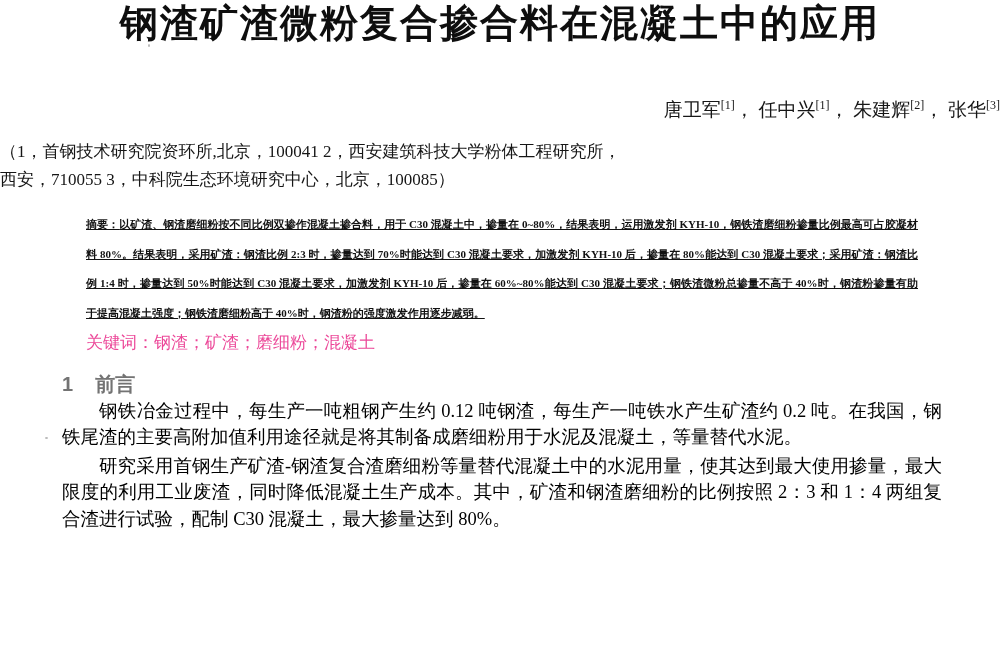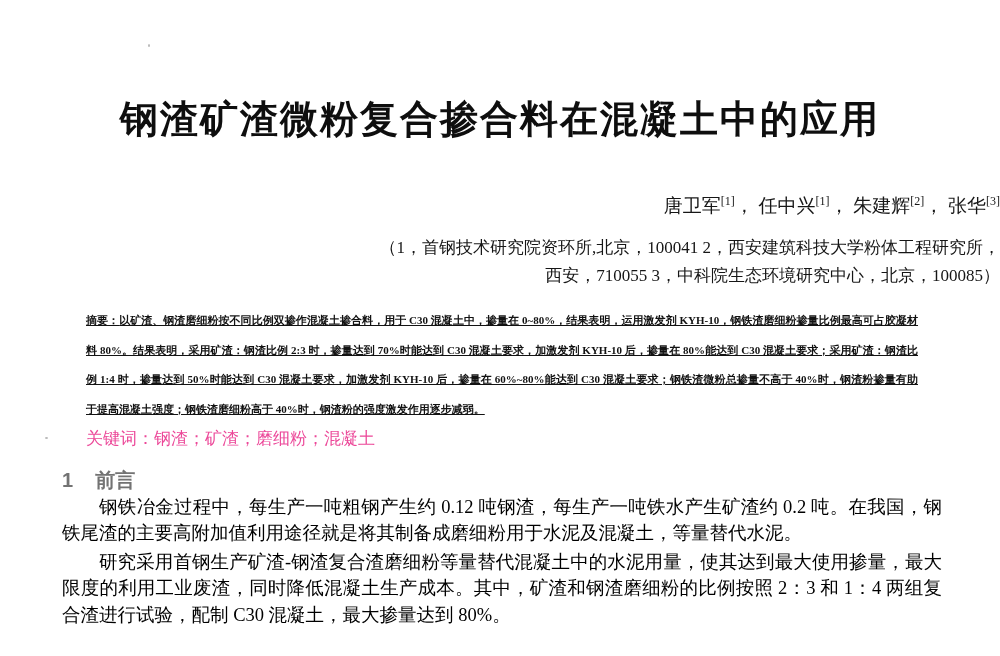--- a/index.html
+++ b/index.html
@@ -8,21 +8,20 @@
     position: relative;
     width: 1000px;
     height: 656px;
     margin: 0 auto;
     background: #ffffff;
     color: #141414;
     font-family: "Liberation Serif", serif;
     overflow: hidden;
   }
   .title {
-    margin-top: 96px;
     text-align: center;
     font-family: "Liberation Sans", sans-serif;
     font-size: 38px;
     line-height: 46px;
     font-weight: bold;
     letter-spacing: 2px;
     color: #0e0e0e;
   }
   .authors {
     margin-top: 50px;
@@ -31,21 +30,21 @@
     line-height: 28px;
     color: #161616;
   }
   .authors .sup {
     vertical-align: super;
     font-size: 12px;
     line-height: 0;
   }
   .affiliations {
     margin-top: 14px;
-    text-align: right;
+    text-align: left;
     font-size: 17px;
     line-height: 28px;
     color: #161616;
   }
   .abstract-block {
     margin: 16px 82px 0 86px;
     font-size: 11px;
     line-height: 29.5px;
     font-weight: bold;
     text-align: justify;

